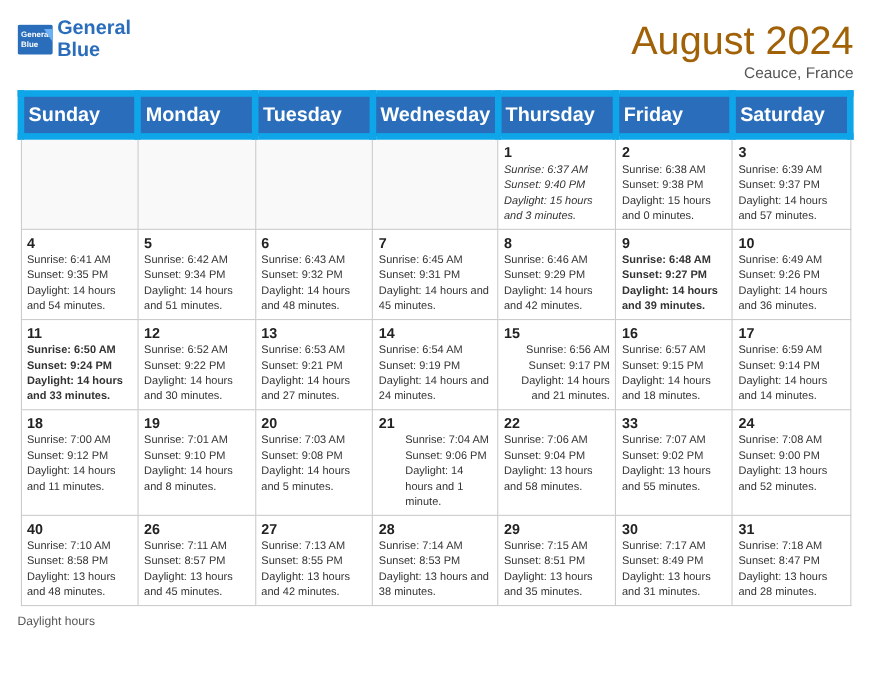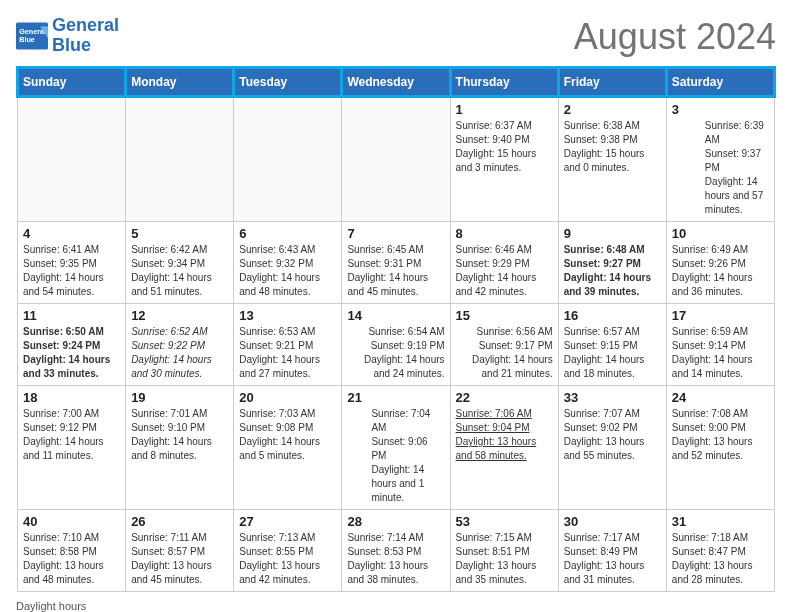--- a/index.html
+++ b/index.html
@@ -32,40 +32,40 @@
     }
     .logo-icon {
       width: 32px;
       height: 28px;
     }
     .title-block {
       text-align: right;
     }
     .month-year {
       font-size: 36px;
-      color: #737373;
+      color: #a16207;
       font-weight: normal;
     }
     .location {
       font-size: 14px;
       color: #555;
     }
     .calendar {
       width: 100%;
       border-collapse: collapse;
       font-size: 10.5px;
     }
     .calendar th {
       background: #2a6ebb;
       color: #fff;
       padding: 6px 4px;
       text-align: left;
       font-weight: bold;
-      font-size: 12px;
-      border: 3px solid #0ea5e9;
+      font-size: 18px;
+      border: 6px solid #0ea5e9;
     }
     .calendar td {
       border: 1px solid #ccc;
       vertical-align: top;
       padding: 4px 5px;
       width: 108px;
       min-height: 80px;
       background: #fff;
     }
     .calendar td.empty {
@@ -100,20 +100,21 @@
       <text x="4" y="25" font-size="9" fill="white" font-family="Arial" font-weight="bold">Blue</text>
       <polygon points="30,5 40,5 40,20" fill="#6ab0f5"></polygon>
     </svg>
     <div class="logo-text">
       <span>General</span><br>
       <span style="color:#2a6ebb">Blue</span>
     </div>
   </div>
   <div class="title-block">
     <div class="month-year">August 2024</div>
+    <div class="location">Ceauce, France</div>
   </div>
 </div>
 
 <table class="calendar">
   <thead>
     <tr>
     <th>Sunday</th>
         <th>Monday</th>
         <th>Tuesday</th>
         <th>Wednesday</th>
@@ -123,33 +124,33 @@
       </tr>
   </thead>
   <tbody id="calendar-body">
   <tr>
         <td class="empty"></td>
         <td class="empty"></td>
         <td class="empty"></td>
         <td class="empty"></td>
         <td>
           <span class="day-num">1</span>
-          <div class="day-info" style="white-space: pre-line;">Sunrise: 6:37 AM
+          <div class="day-info" style="white-space: pre-line; font-style: italic;">Sunrise: 6:37 AM
 Sunset: 9:40 PM
 Daylight: 15 hours and 3 minutes.</div>
         </td>
         <td>
           <span class="day-num">2</span>
           <div class="day-info" style="white-space: pre-line;">Sunrise: 6:38 AM
 Sunset: 9:38 PM
 Daylight: 15 hours and 0 minutes.</div>
         </td>
         <td>
           <span class="day-num">3</span>
-          <div class="day-info" style="white-space: pre-line; margin-left: 33px;">Sunrise: 6:39 AM
+          <div class="day-info" style="white-space: pre-line;">Sunrise: 6:39 AM
 Sunset: 9:37 PM
 Daylight: 14 hours and 57 minutes.</div>
         </td>
       </tr>
       <tr>
         <td>
           <span class="day-num">4</span>
           <div class="day-info" style="white-space: pre-line;">Sunrise: 6:41 AM
 Sunset: 9:35 PM
 Daylight: 14 hours and 54 minutes.</div>
@@ -193,33 +194,33 @@
       </tr>
       <tr>
         <td>
           <span class="day-num">11</span>
           <div class="day-info" style="white-space: pre-line; font-weight: bold;">Sunrise: 6:50 AM
 Sunset: 9:24 PM
 Daylight: 14 hours and 33 minutes.</div>
         </td>
         <td>
           <span class="day-num">12</span>
-          <div class="day-info" style="white-space: pre-line; font-style: italic;">Sunrise: 6:52 AM
+          <div class="day-info" style="white-space: pre-line;">Sunrise: 6:52 AM
 Sunset: 9:22 PM
 Daylight: 14 hours and 30 minutes.</div>
         </td>
         <td>
           <span class="day-num">13</span>
           <div class="day-info" style="white-space: pre-line;">Sunrise: 6:53 AM
 Sunset: 9:21 PM
 Daylight: 14 hours and 27 minutes.</div>
         </td>
         <td>
           <span class="day-num">14</span>
-          <div class="day-info" style="white-space: pre-line; text-align: right;">Sunrise: 6:54 AM
+          <div class="day-info" style="white-space: pre-line;">Sunrise: 6:54 AM
 Sunset: 9:19 PM
 Daylight: 14 hours and 24 minutes.</div>
         </td>
         <td>
           <span class="day-num">15</span>
           <div class="day-info" style="white-space: pre-line; text-align: right;">Sunrise: 6:56 AM
 Sunset: 9:17 PM
 Daylight: 14 hours and 21 minutes.</div>
         </td>
         <td>
@@ -255,21 +256,21 @@
 Daylight: 14 hours and 5 minutes.</div>
         </td>
         <td>
           <span class="day-num">21</span>
           <div class="day-info" style="white-space: pre-line; margin-left: 24px;">Sunrise: 7:04 AM
 Sunset: 9:06 PM
 Daylight: 14 hours and 1 minute.</div>
         </td>
         <td>
           <span class="day-num">22</span>
-          <div class="day-info" style="white-space: pre-line; text-decoration: underline;">Sunrise: 7:06 AM
+          <div class="day-info" style="white-space: pre-line;">Sunrise: 7:06 AM
 Sunset: 9:04 PM
 Daylight: 13 hours and 58 minutes.</div>
         </td>
         <td>
           <span class="day-num">33</span>
           <div class="day-info" style="white-space: pre-line;">Sunrise: 7:07 AM
 Sunset: 9:02 PM
 Daylight: 13 hours and 55 minutes.</div>
         </td>
         <td>
@@ -298,21 +299,21 @@
 Sunset: 8:55 PM
 Daylight: 13 hours and 42 minutes.</div>
         </td>
         <td>
           <span class="day-num">28</span>
           <div class="day-info" style="white-space: pre-line;">Sunrise: 7:14 AM
 Sunset: 8:53 PM
 Daylight: 13 hours and 38 minutes.</div>
         </td>
         <td>
-          <span class="day-num">53</span>
+          <span class="day-num">29</span>
           <div class="day-info" style="white-space: pre-line;">Sunrise: 7:15 AM
 Sunset: 8:51 PM
 Daylight: 13 hours and 35 minutes.</div>
         </td>
         <td>
           <span class="day-num">30</span>
           <div class="day-info" style="white-space: pre-line;">Sunrise: 7:17 AM
 Sunset: 8:49 PM
 Daylight: 13 hours and 31 minutes.</div>
         </td>

